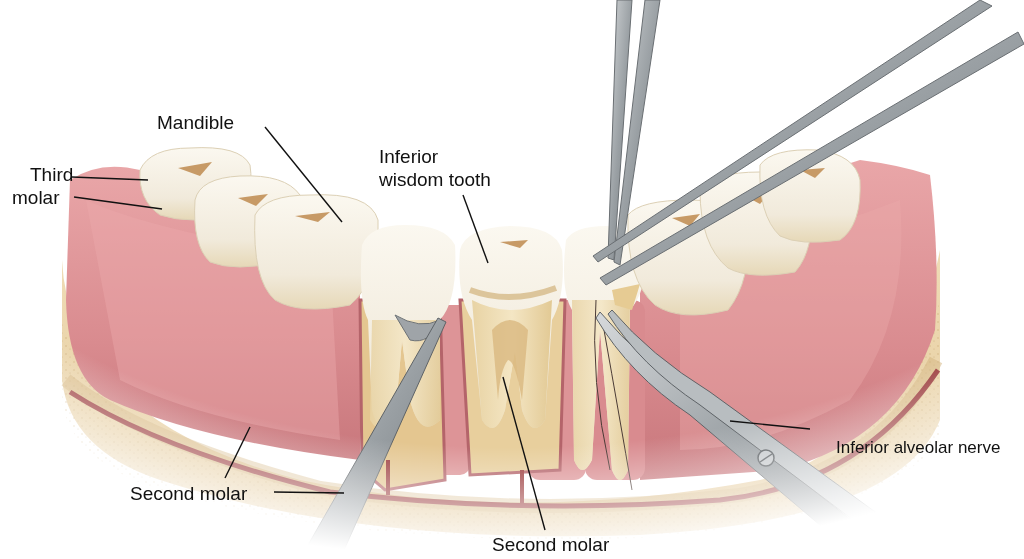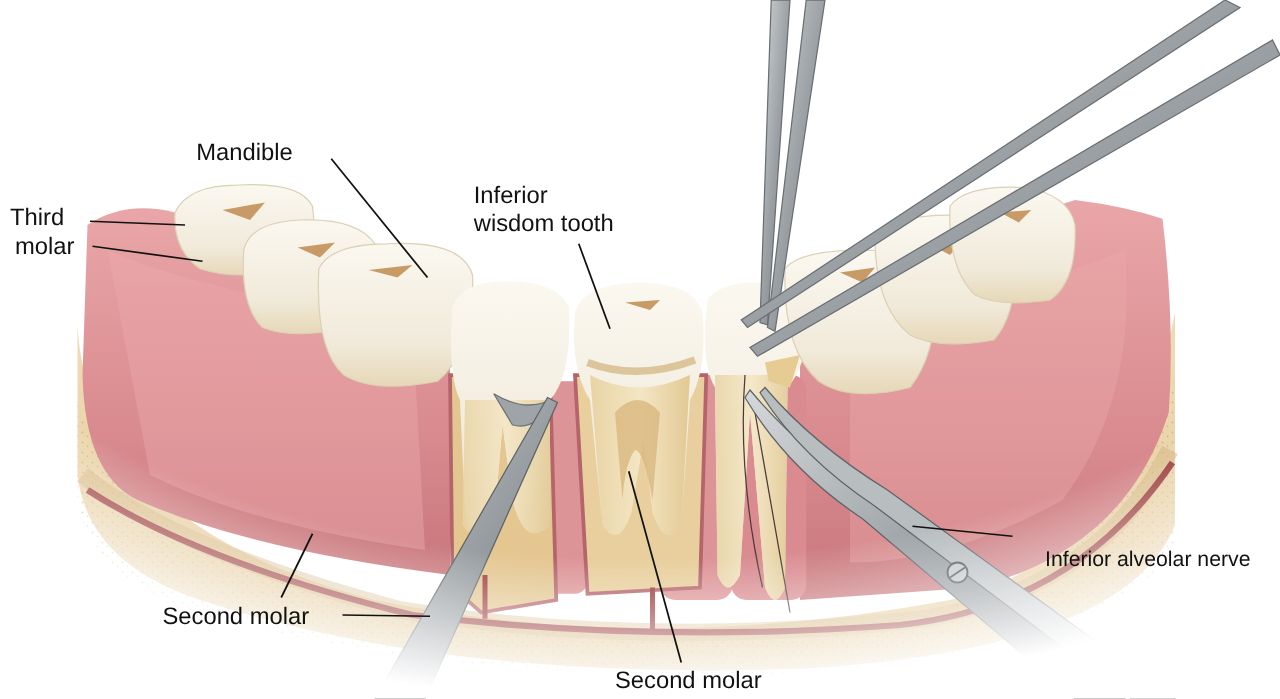--- a/index.html
+++ b/index.html
@@ -138,20 +138,20 @@
       <line x1="74" y1="197" x2="162" y2="209"></line>
       <line x1="463" y1="195" x2="488" y2="263"></line>
       <line x1="730" y1="421" x2="810" y2="429"></line>
       <line x1="250" y1="427" x2="225" y2="478"></line>
       <line x1="274" y1="492" x2="344" y2="493"></line>
       <line x1="503" y1="377" x2="545" y2="530"></line>
     </g>
   </svg>
 
   <div class="label" style="left:157px;top:112px;">Mandible</div>
-  <div class="label two" style="left:8px;top:163px;">Third</div>
+  <div class="label two" style="left:30px;top:163px;">Third</div>
   <div class="label two" style="left:12px;top:186px;">molar</div>
   <div class="label two" style="left:379px;top:145px;">Inferior</div>
   <div class="label" style="left:836px;top:437px;font-size:17px;">Inferior alveolar nerve</div>
   <div class="label two" style="left:379px;top:168px;">wisdom tooth</div>
   <div class="label" style="left:130px;top:483px;">Second molar</div>
   <div class="label" style="left:492px;top:534px;">Second molar</div>
 </div>
 
 </body></html>

